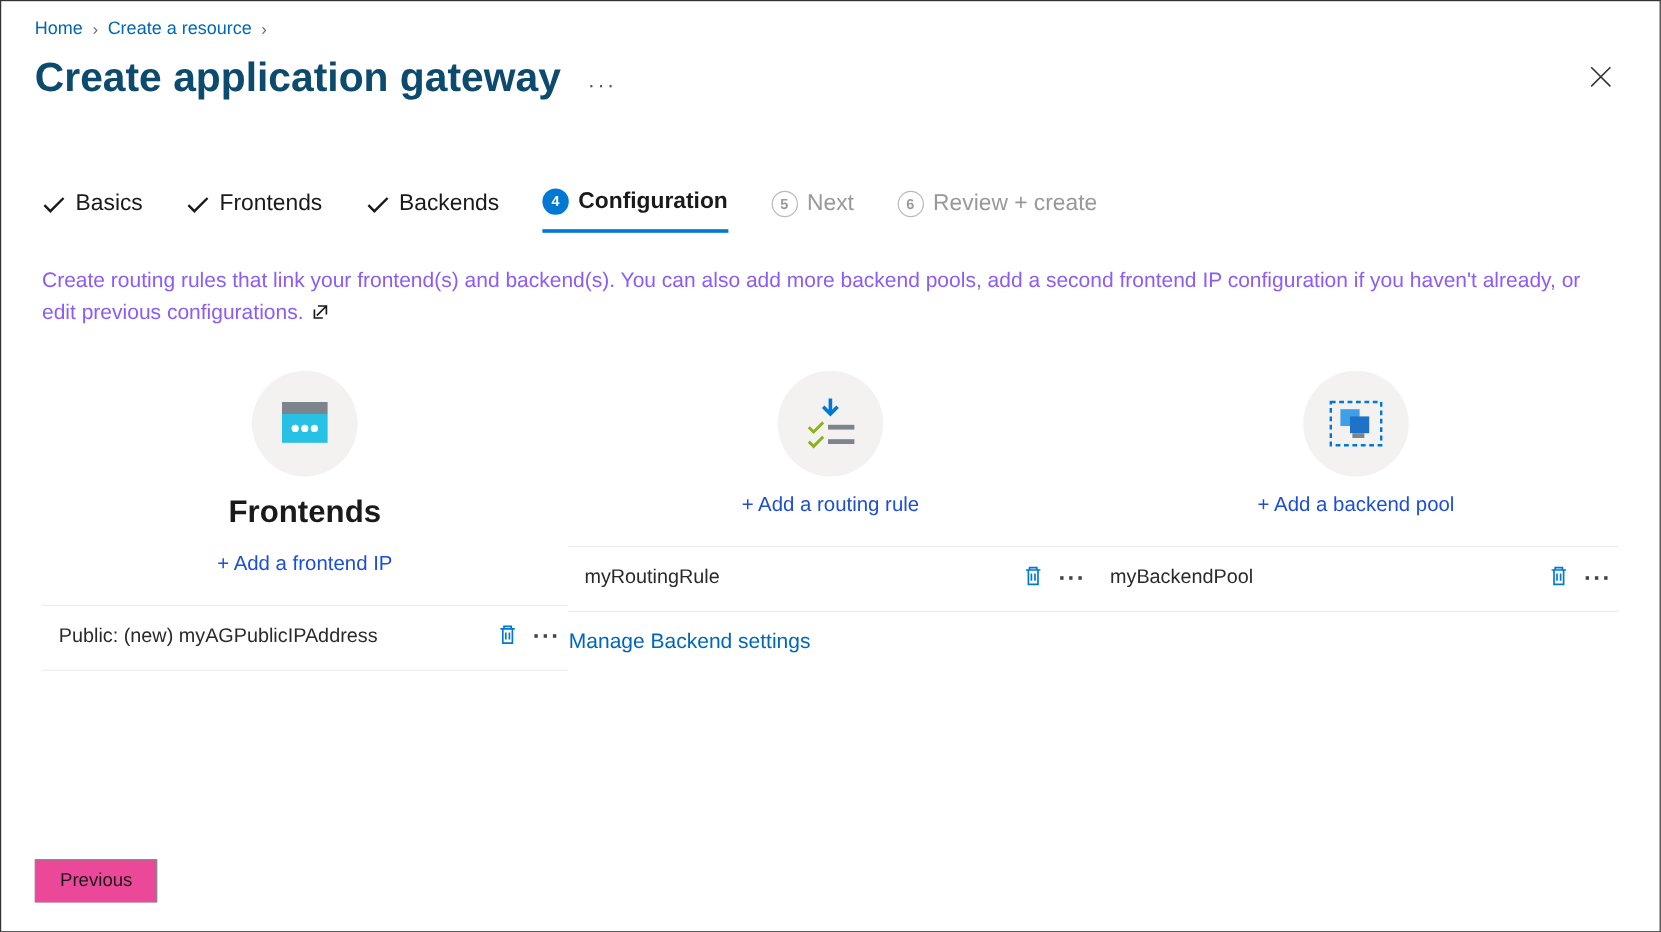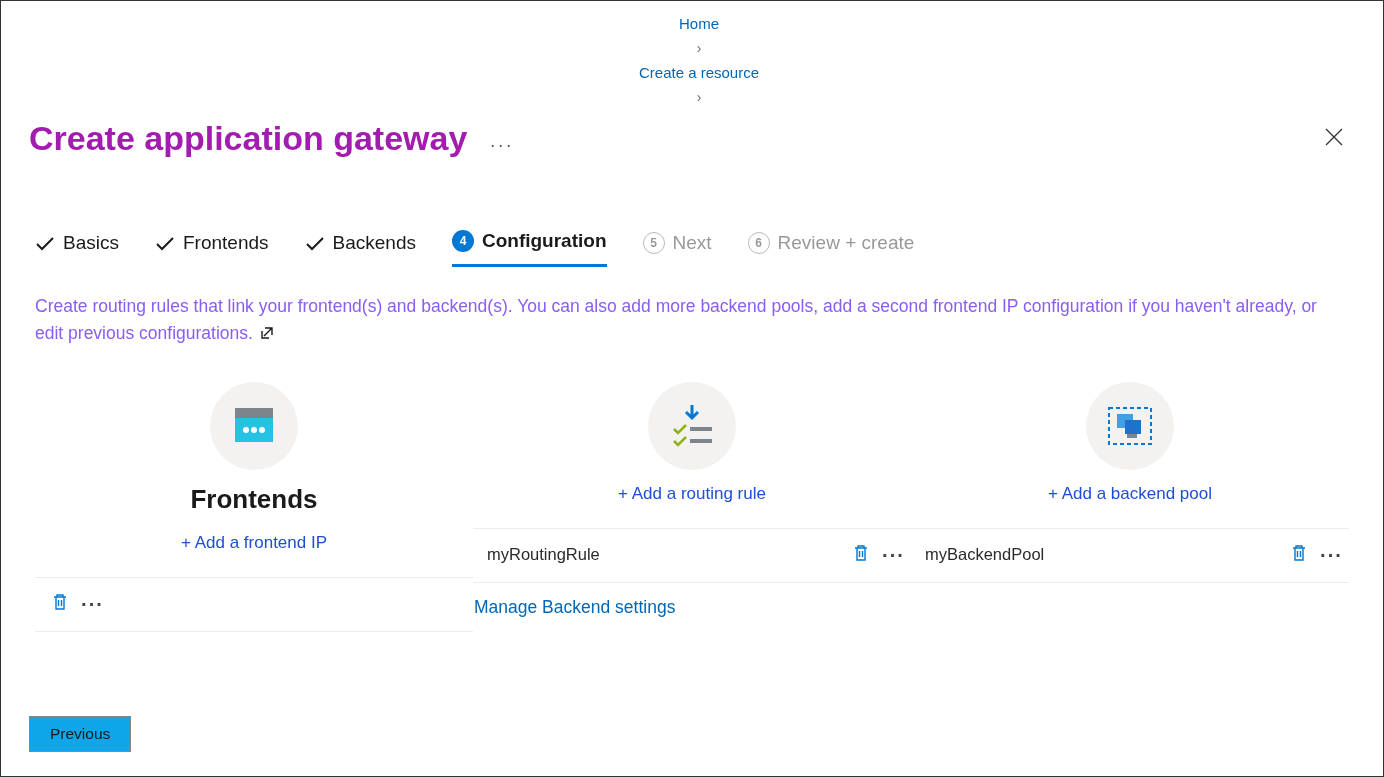--- a/index.html
+++ b/index.html
@@ -7,45 +7,44 @@
       font-family: "Segoe UI", -apple-system, sans-serif;
       background: #fff;
       width: 1384px;
       height: 777px;
       border: 1px solid #333;
       position: relative;
       overflow: hidden;
     }
     .breadcrumb {
       display: flex;
-      align-items: center;
+      align-items: flex-end;
       gap: 8px;
-      padding: 14px 14px 4px 28px;
+      padding: 14px 44px 4px 28px;
       font-size: 15px;
-      flex-direction: column;
     }
     .breadcrumb a {
       color: #0067b8;
       text-decoration: none;
       cursor: pointer;
     }
     .breadcrumb .chevron {
       color: #6b6b6b;
       font-size: 14px;
     }
     .title-row {
       display: flex;
       align-items: center;
       justify-content: space-between;
       padding: 10px 36px 10px 28px;
     }
     .page-title {
       font-size: 34px;
       font-weight: 600;
-      color: #a21caf;
+      color: #0c4a6e;
     }
     .title-more {
       color: #555;
       font-size: 18px;
       letter-spacing: 2px;
       margin-left: 18px;
       vertical-align: middle;
     }
     .close-btn {
       background: none;
@@ -186,21 +185,21 @@
       margin-left: 1px;
     }
     .footer {
       position: absolute;
       bottom: 24px;
       left: 28px;
       display: flex;
       gap: 12px;
     }
     .btn {
-      background: #0ea5e9;
+      background: #ec4899;
       border: 1px solid #8a8886;
       padding: 8px 20px;
       font-size: 15.5px;
       cursor: pointer;
       color: #1a1a1a;
     }
   </style>
 </head>
 <body>
 
@@ -274,20 +273,21 @@
           <rect x="6" y="3" width="38" height="10" fill="#7d848c"></rect>
           <rect x="6" y="13" width="38" height="24" fill="#27c1e6"></rect>
           <circle cx="17" cy="25" r="3" fill="#fff"></circle>
           <circle cx="25" cy="25" r="3" fill="#fff"></circle>
           <circle cx="33" cy="25" r="3" fill="#fff"></circle>
         </svg>
     </div>
     <div class="col-title">Frontends</div>
     <div class="add-link">+ Add a frontend IP</div>
     <div class="item-row">
+      <span class="name">Public: (new) myAGPublicIPAddress</span>
       <div class="item-actions">
         <button class="trash-btn">
           <svg width="18" height="20" viewBox="0 0 18 20">
               <path d="M3 5 H15 M6 5 V3 H12 V5 M5 5 V17 H13 V5 M7.5 8 V14 M10.5 8 V14" stroke="#0078d4" stroke-width="1.4" fill="none"></path>
             </svg>
         </button>
         <button class="more-btn">···</button>
       </div>
     </div>
   </div>

